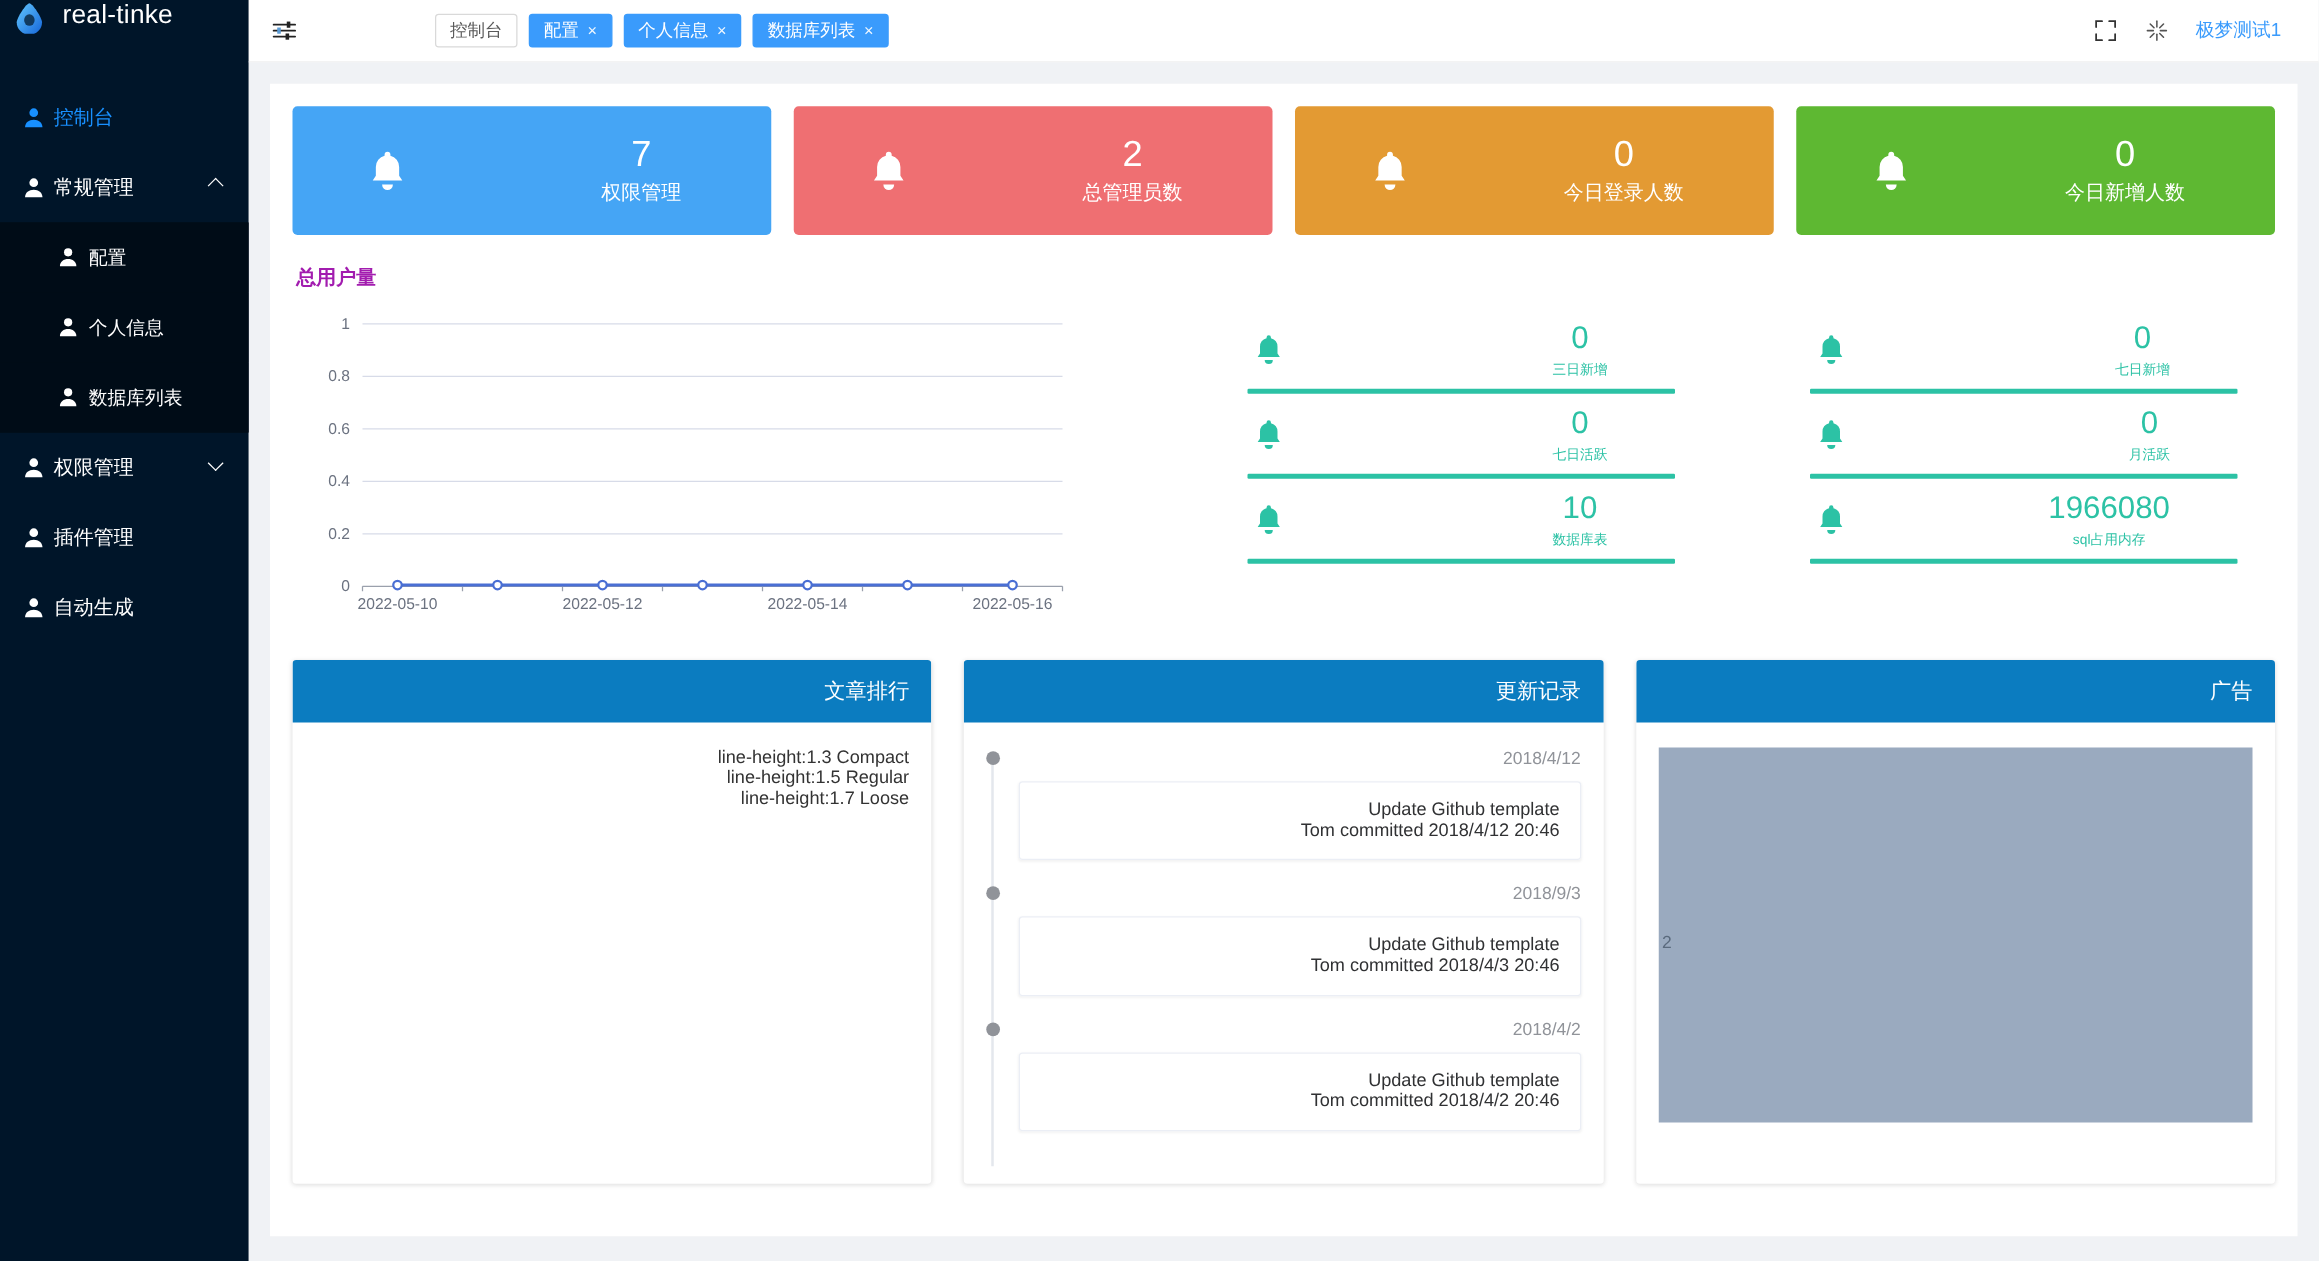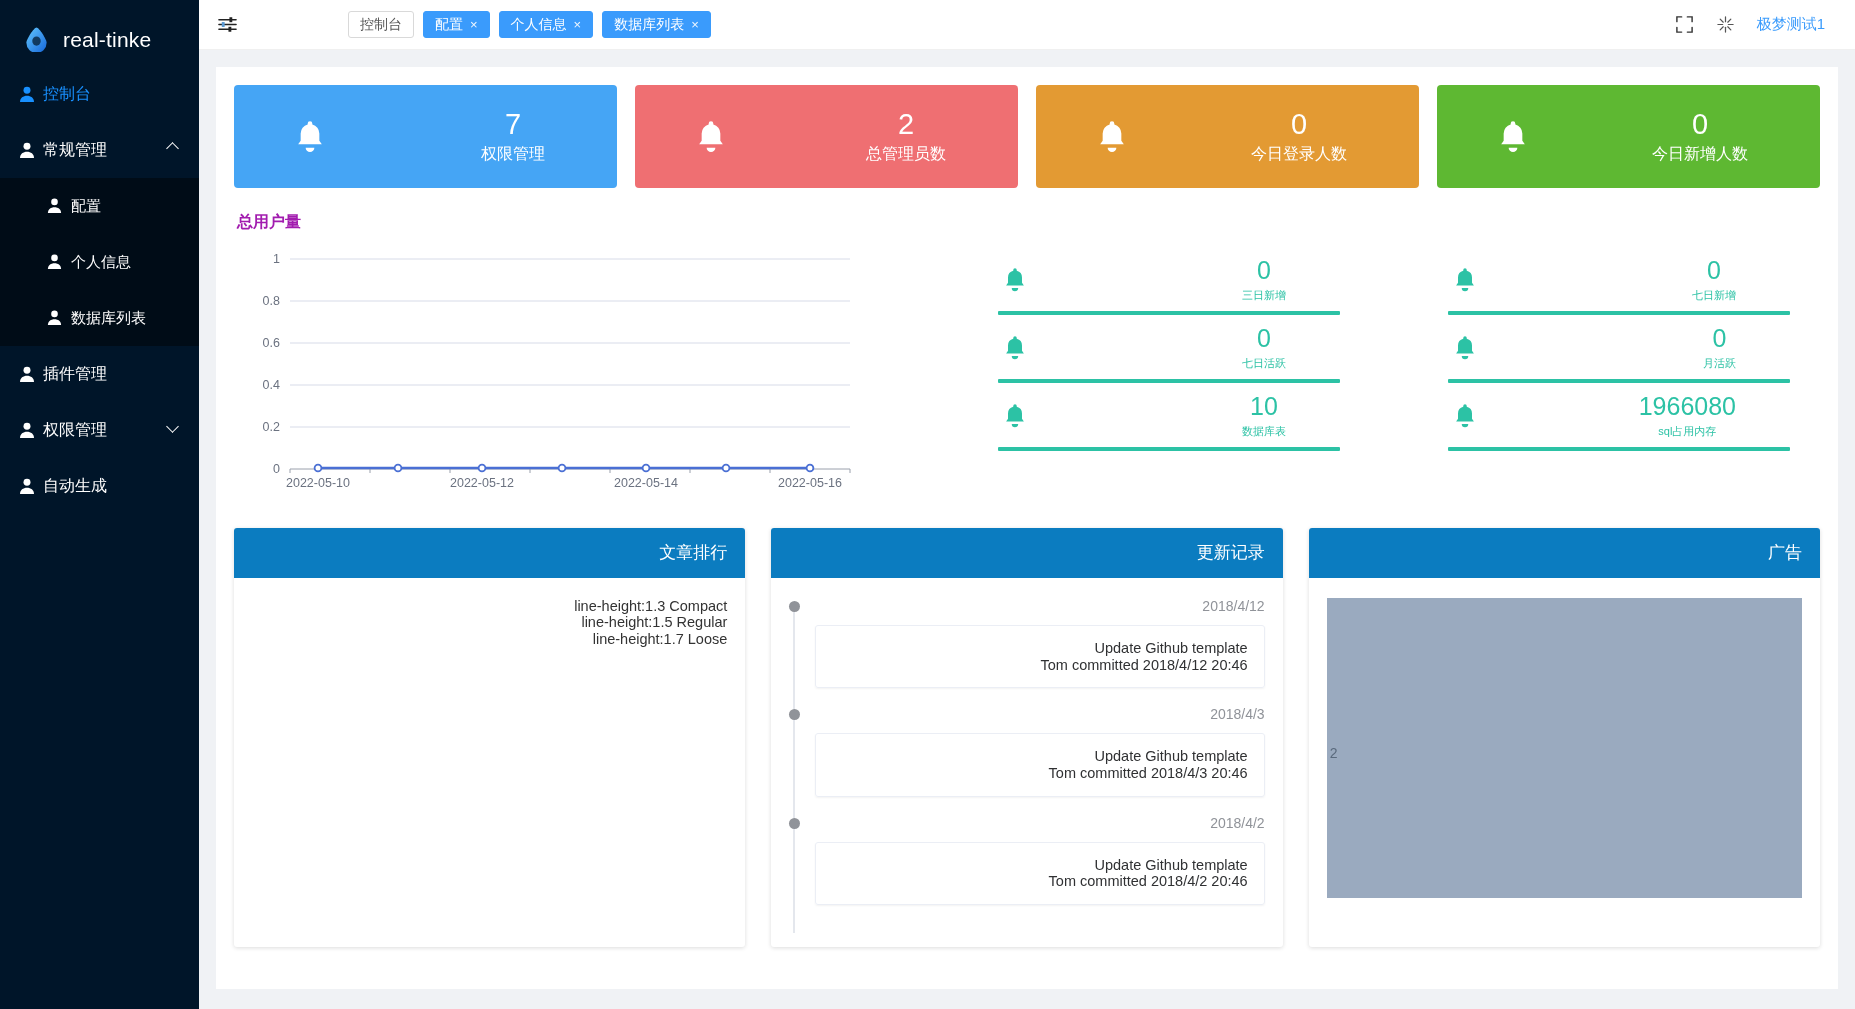--- a/index.html
+++ b/index.html
@@ -11,22 +11,22 @@
   #app { display: flex; width: 1855px; height: 1009px; }
 
   
   #sidebar {
     width: 199px; min-width: 199px; height: 1009px;
     background: #001529; color: #fff;
     display: flex; flex-direction: column;
     overflow: hidden;
   }
   .logo-row {
-    height: 52px; display: flex; align-items: flex-end;
-    padding-left: 23px; gap: 13px; flex-shrink: 0;
+    height: 52px; display: flex; align-items: flex-start;
+    padding-left: 10px; gap: 13px; flex-shrink: 0;
   }
   .logo-mark { width: 27px; height: 27px; flex-shrink: 0; }
   .logo-text { font-size: 21px; color: #fff; letter-spacing: .2px; }
 
   .menu { margin-top: 14px; }
   .menu-item {
     height: 56px; display: flex; align-items: center;
     padding-left: 18px; gap: 7px; cursor: pointer;
     font-size: 16px; color: #ffffff; position: relative;
   }
@@ -225,32 +225,32 @@
         </div>
       </div>
 
       <div class="menu-item">
         <span class="ico">
           <svg viewBox="0 0 16 16" width="18" height="18">
               <circle cx="8" cy="4.6" r="3.1" fill="#fff"></circle>
               <path d="M1.8 15c0-3.4 2.8-5.4 6.2-5.4s6.2 2 6.2 5.4z" fill="#fff"></path>
             </svg>
         </span>
-        <span>插件管理</span>
+        <span>权限管理</span>
+        <span class="caret down"></span>
       </div>
 
       <div class="menu-item">
         <span class="ico">
           <svg viewBox="0 0 16 16" width="18" height="18">
               <circle cx="8" cy="4.6" r="3.1" fill="#fff"></circle>
               <path d="M1.8 15c0-3.4 2.8-5.4 6.2-5.4s6.2 2 6.2 5.4z" fill="#fff"></path>
             </svg>
         </span>
-        <span>权限管理</span>
-        <span class="caret down"></span>
+        <span>插件管理</span>
       </div>
 
       <div class="menu-item">
         <span class="ico">
           <svg viewBox="0 0 16 16" width="18" height="18">
               <circle cx="8" cy="4.6" r="3.1" fill="#fff"></circle>
               <path d="M1.8 15c0-3.4 2.8-5.4 6.2-5.4s6.2 2 6.2 5.4z" fill="#fff"></path>
             </svg>
         </span>
         <span>自动生成</span>
@@ -549,21 +549,21 @@
                 <div class="tl-item">
                   <span class="tl-dot"></span>
                   <div class="tl-date">2018/4/12</div>
                   <div class="tl-card">
                     <div>Update Github template</div>
                     <div>Tom committed 2018/4/12 20:46</div>
                   </div>
                 </div>
                 <div class="tl-item">
                   <span class="tl-dot"></span>
-                  <div class="tl-date">2018/4/3</div>
+                  <div class="tl-date">2018/9/3</div>
                   <div class="tl-card">
                     <div>Update Github template</div>
                     <div>Tom committed 2018/4/3 20:46</div>
                   </div>
                 </div>
                 <div class="tl-item">
                   <span class="tl-dot"></span>
                   <div class="tl-date">2018/4/2</div>
                   <div class="tl-card">
                     <div>Update Github template</div>

